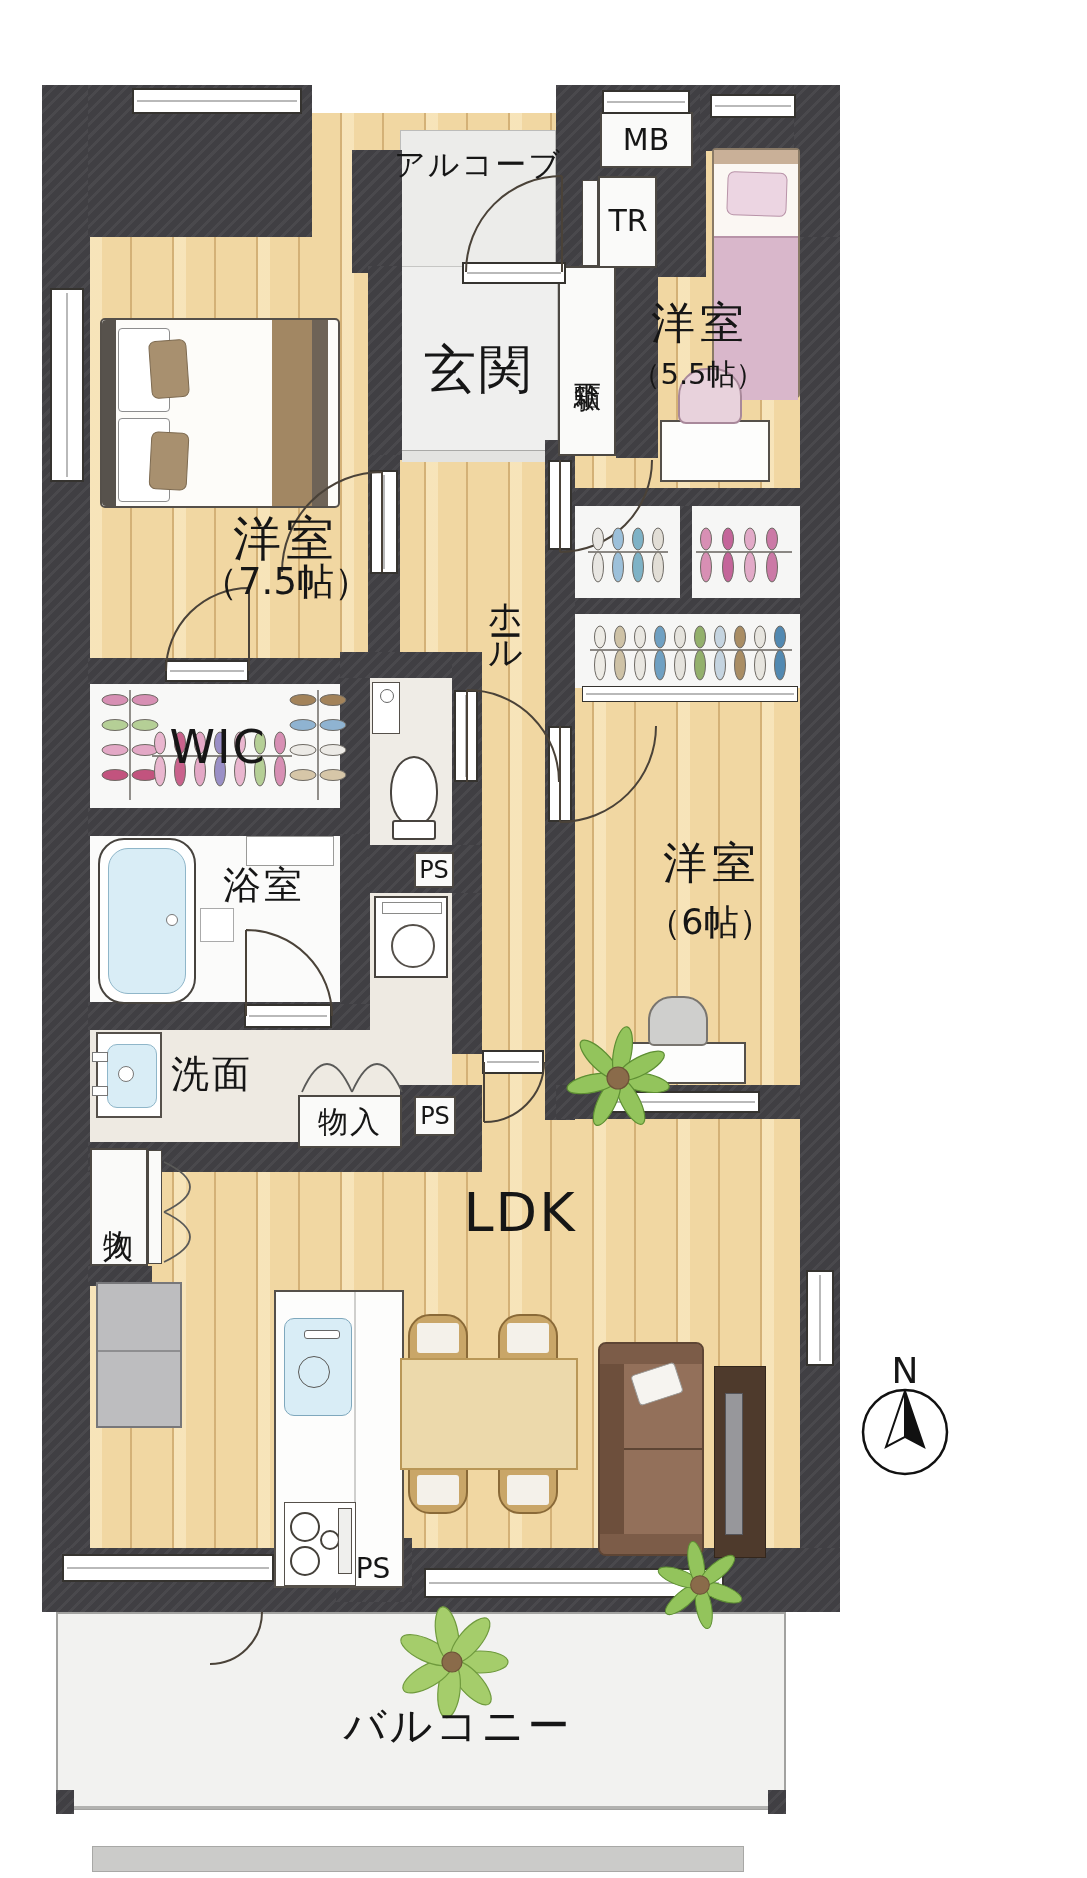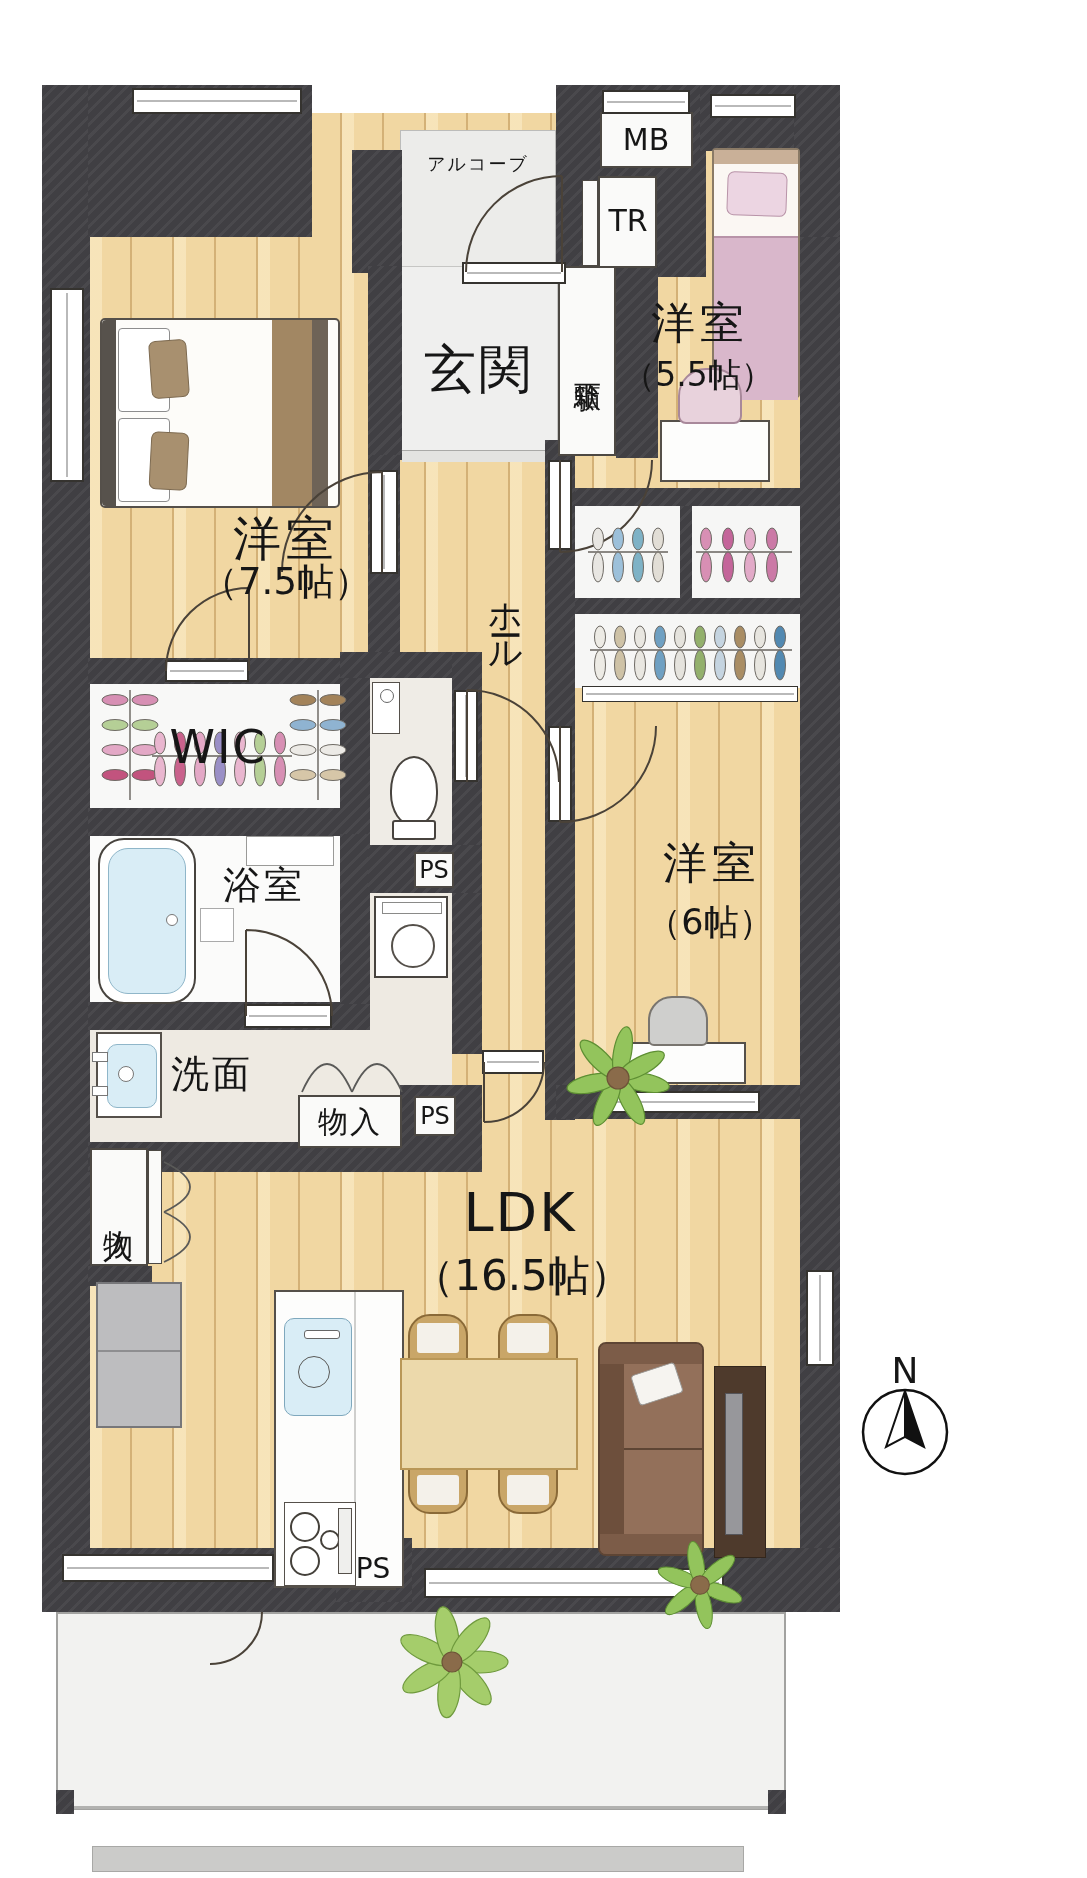--- a/index.html
+++ b/index.html
@@ -288,37 +288,37 @@
       <circle r="10" fill="#8a6b4a" stroke="#6d5338"></circle>
     </g>
 
     <g>
       <circle cx="905" cy="1432" r="42" fill="#ffffff" stroke="#111" stroke-width="2.5"></circle>
       <path d="M 905 1391 L 886 1447 L 905 1437 Z" fill="#ffffff" stroke="#111" stroke-width="2"></path>
       <path d="M 905 1391 L 924 1447 L 905 1437 Z" fill="#111111" stroke="#111" stroke-width="2"></path>
     </g>
   </svg>
 
-  <div class="lbl" style="left:478px;top:164px;font-size:18px;letter-spacing:2px">アルコーブ</div>
+  <div class="lbl" style="left:478px;top:164px;font-size:31px;letter-spacing:2px">アルコーブ</div>
   <div class="lbl" style="left:646px;top:140px;font-size:30px">MB</div>
   <div class="lbl" style="left:628px;top:221px;font-size:30px">TR</div>
   <div class="lbl" style="left:479px;top:369px;font-size:52px;letter-spacing:3px">玄関</div>
   <div class="lbl vert" style="left:588px;top:363px;font-size:27px">下駄箱</div>
   <div class="lbl" style="left:286px;top:538px;font-size:48px;letter-spacing:5px">洋室</div>
   <div class="lbl" style="left:286px;top:581px;font-size:37px">（7.5帖）</div>
   <div class="lbl" style="left:700px;top:323px;font-size:44px;letter-spacing:5px">洋室</div>
-  <div class="lbl" style="left:698px;top:374px;font-size:33px">（5.5帖）</div>
+  <div class="lbl" style="left:698px;top:374px;font-size:29px">（5.5帖）</div>
   <div class="lbl vert" style="left:506px;top:618px;font-size:34px">ホール</div>
   <div class="lbl" style="left:218px;top:747px;font-size:46px;letter-spacing:2px">WIC</div>
   <div class="lbl" style="left:264px;top:885px;font-size:38px;letter-spacing:3px">浴室</div>
   <div class="lbl" style="left:212px;top:1074px;font-size:38px;letter-spacing:3px">洗面</div>
   <div class="lbl" style="left:350px;top:1122px;font-size:30px;letter-spacing:2px">物入</div>
   <div class="lbl vert" style="left:118px;top:1207px;font-size:30px">物入</div>
   <div class="lbl" style="left:434px;top:870px;font-size:24px">PS</div>
   <div class="lbl" style="left:435px;top:1116px;font-size:24px">PS</div>
   <div class="lbl" style="left:373px;top:1569px;font-size:28px">PS</div>
   <div class="lbl" style="left:712px;top:863px;font-size:44px;letter-spacing:5px">洋室</div>
   <div class="lbl" style="left:710px;top:922px;font-size:35px">（6帖）</div>
   <div class="lbl" style="left:520px;top:1213px;font-size:54px;letter-spacing:2px">LDK</div>
-  <div class="lbl" style="left:522px;top:1276px;font-size:42px">（16.5帖）</div>
+  <div class="lbl" style="left:458px;top:1726px;font-size:42px;letter-spacing:3px">バルコニー</div>
   <div class="lbl" style="left:905px;top:1371px;font-size:36px">N</div>
 
 </div>
 
 </body></html>

